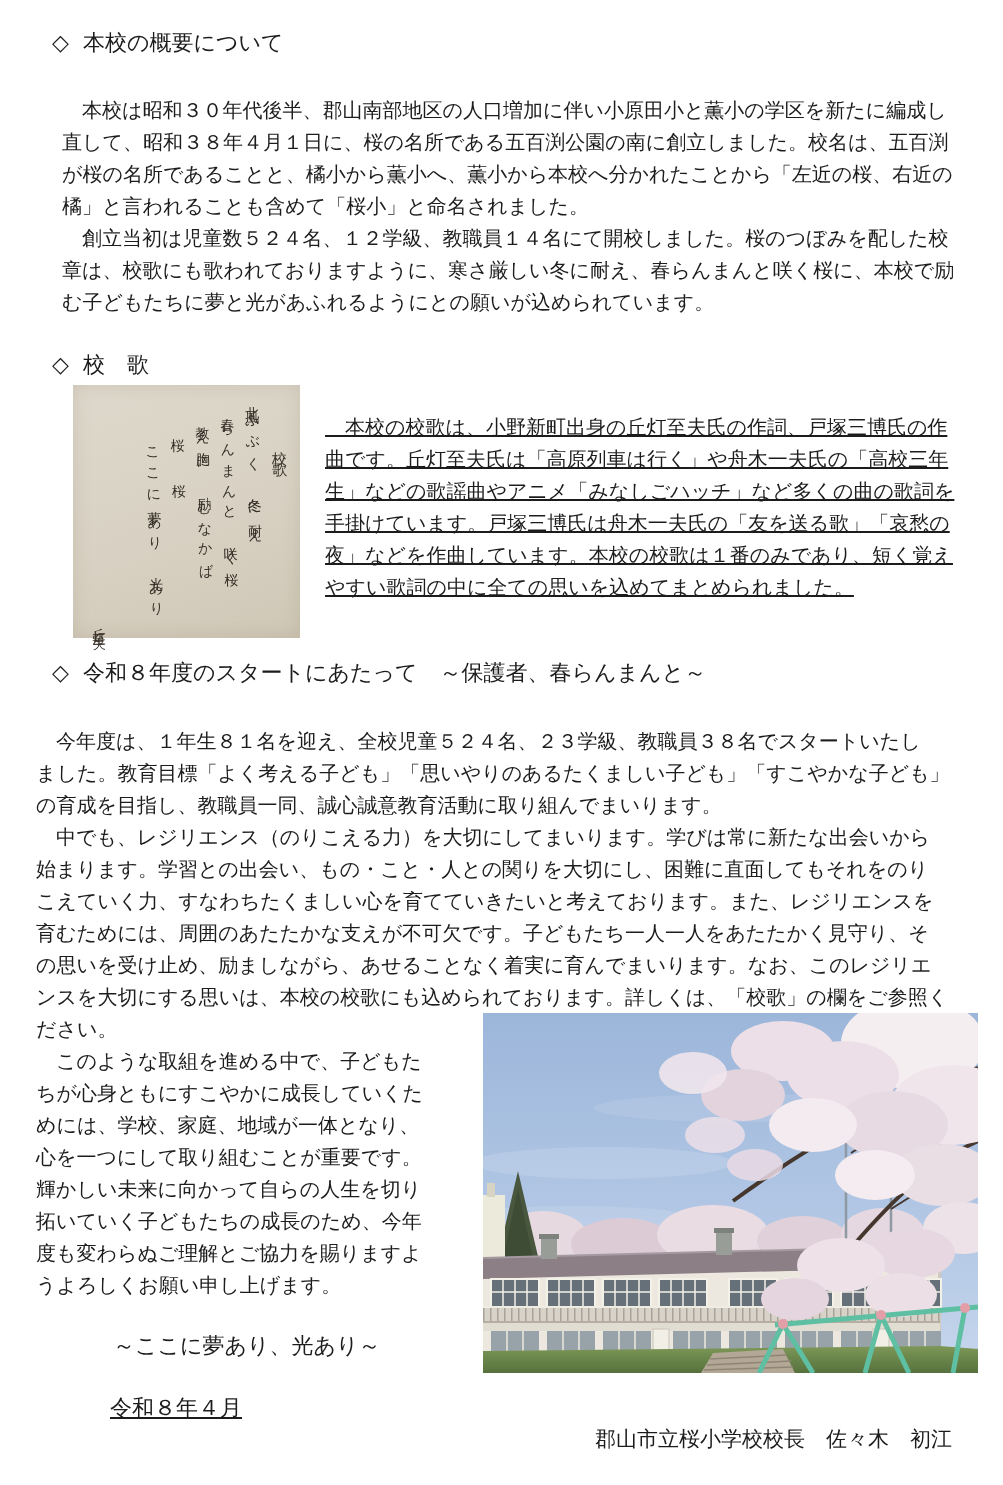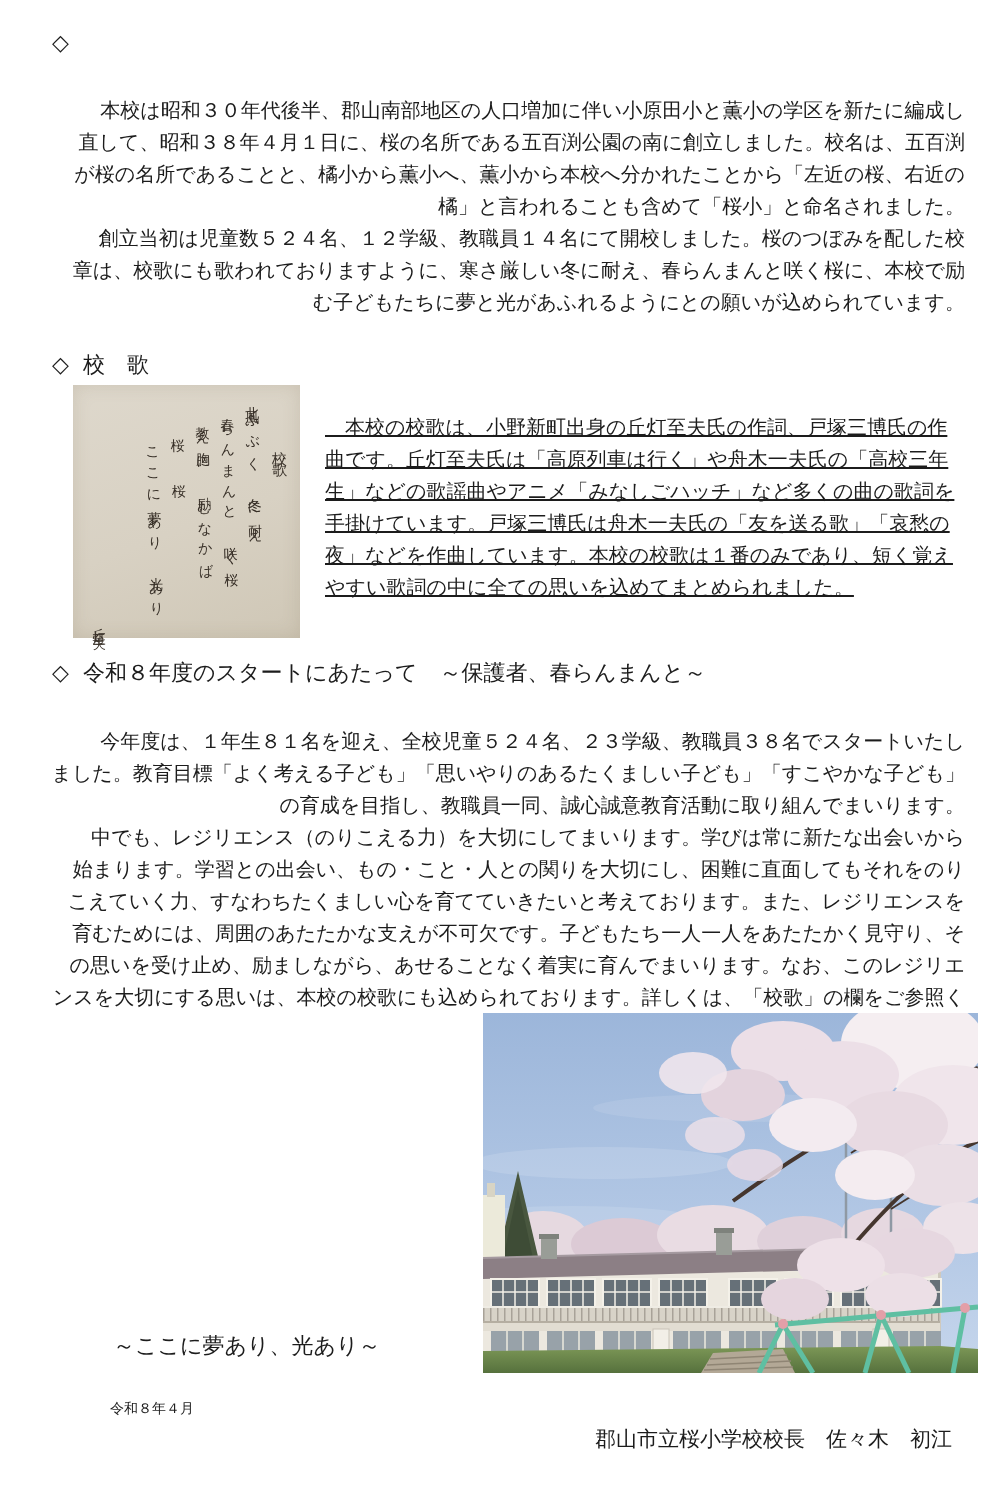--- a/index.html
+++ b/index.html
@@ -6,21 +6,21 @@
   .page {
     position:relative; width:1003px; height:1485px; box-sizing:border-box;
     padding-top:28px; background:#ffffff; overflow:hidden;
     font-family:"Liberation Sans","DejaVu Sans",sans-serif; color:#1c1c1c;
   }
   .section-heading {
     margin:0 0 0 52px; font-size:22px; line-height:30px; font-weight:400;
     display:flex; gap:14px; align-items:baseline;
   }
   .para {
-    font-size:20px; line-height:32px; white-space:pre; margin:0 38px 0 62px;text-align:right;
+    font-size:20px; line-height:32px; white-space:pre; margin:0 38px 0 62px;
   }
   #overview-para { margin-top:36px; }
   #song-heading  { margin-top:32px; }
   .song-row { display:flex; margin:5px 0 0 73px; }
   .calligraphy {
     position:relative; width:227px; height:253px; flex:0 0 auto;
     background:linear-gradient(160deg,#ded8cc 0%,#d8d1c3 55%,#cfc7b6 100%);
     box-shadow:inset 0 0 18px rgba(120,105,80,.18);
   }
   .call-cols { position:absolute; top:8px; right:10px; display:flex; flex-direction:row-reverse; }
@@ -39,30 +39,31 @@
     position:absolute; left:16px; bottom:8px; writing-mode:vertical-rl;
     font-family:"DejaVu Serif","Liberation Serif",serif;
     font-size:13px; color:#372f27; letter-spacing:3px; transform:rotate(-2deg);
   }
   .song-text { width:650px; margin-left:25px; margin-top:26px; font-size:20px; line-height:32px; white-space:pre;text-decoration:underline; }
   #newyear-heading { margin-top:20px; }
   #newyear-para { margin-top:37px;margin-left:36px; }
   .photo-wrap { position:absolute; left:483px; top:1013px; width:495px; height:360px; overflow:hidden; }
   .photo-wrap svg { display:block; }
   .motto { margin:29px 0 0 113px; font-size:22px; line-height:32px; }
-  .date  { margin:30px 0 0 110px; font-size:14px; line-height:32px; }
+  .date  { margin:30px 0 0 110px; font-size:22px; line-height:32px;text-decoration:underline; }
   .signature { margin:0 51px 0 0; text-align:right; font-size:21px; line-height:30px; }
 </style>
 </head>
 <body>
 
 <div class="page">
 
   <div class="section-heading">
     <span>◇</span>
+    <span>本校の概要について</span>
   </div>
 
   <div class="para" id="overview-para">　本校は昭和３０年代後半、郡山南部地区の人口増加に伴い小原田小と薫小の学区を新たに編成し
 直して、昭和３８年４月１日に、桜の名所である五百渕公園の南に創立しました。校名は、五百渕
 が桜の名所であることと、橘小から薫小へ、薫小から本校へ分かれたことから「左近の桜、右近の
 橘」と言われることも含めて「桜小」と命名されました。
 　創立当初は児童数５２４名、１２学級、教職員１４名にて開校しました。桜のつぼみを配した校
 章は、校歌にも歌われておりますように、寒さ厳しい冬に耐え、春らんまんと咲く桜に、本校で励
 む子どもたちに夢と光があふれるようにとの願いが込められています。</div>
 

